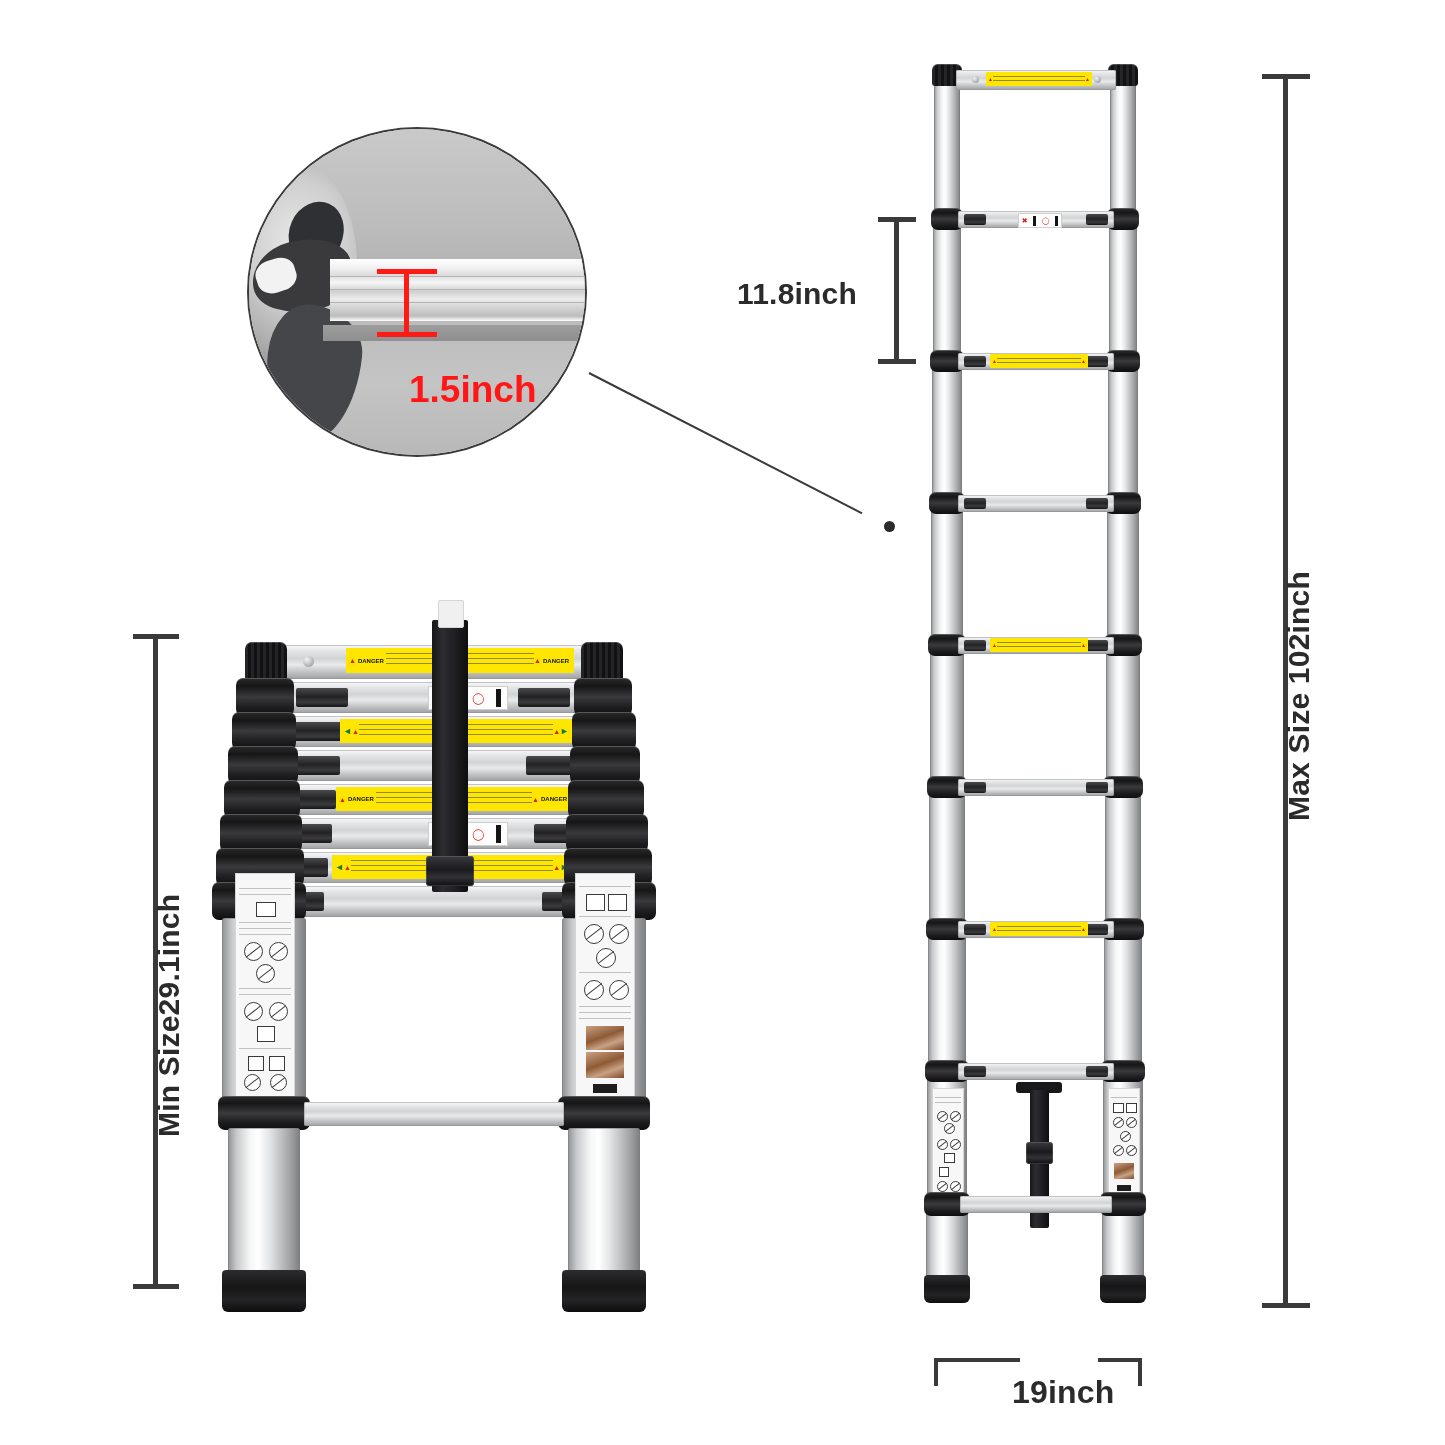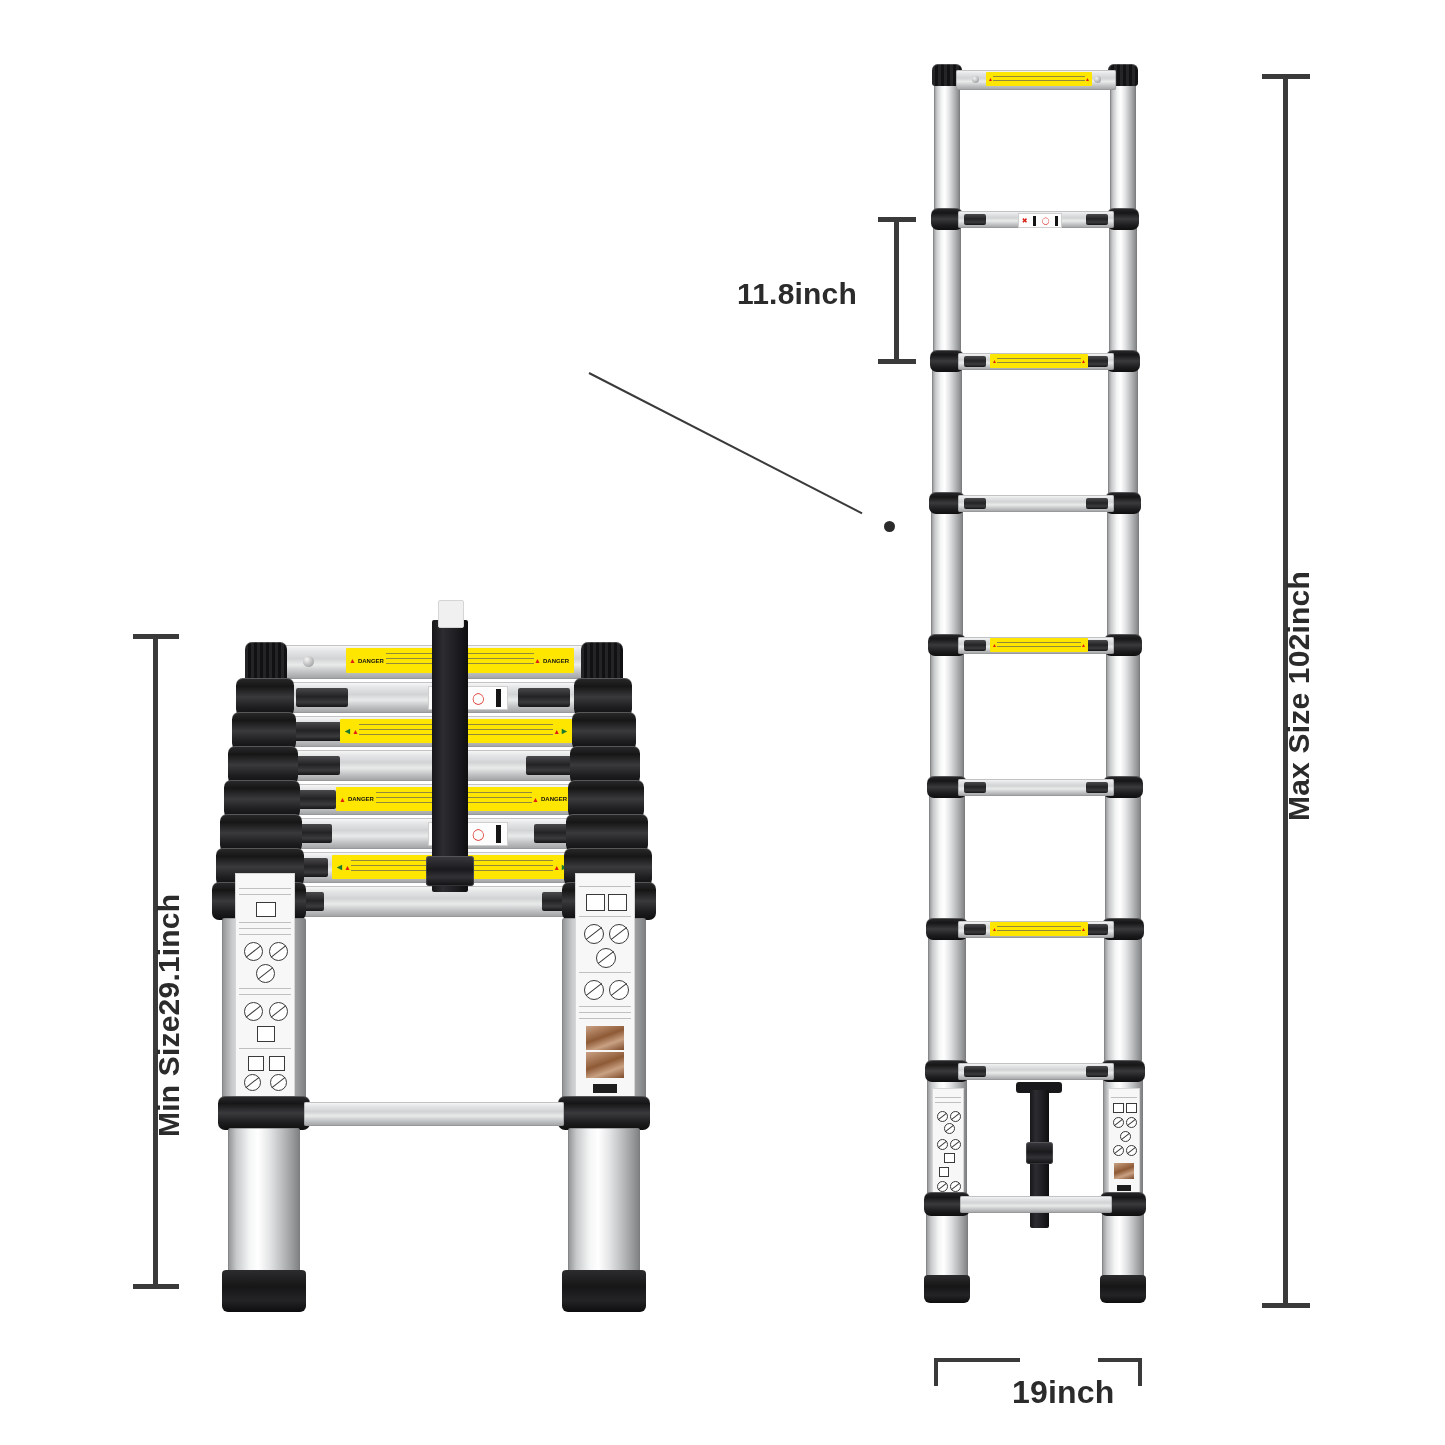--- a/index.html
+++ b/index.html
@@ -88,20 +88,40 @@
   .strap{position:absolute;background:linear-gradient(90deg,#17171a,#2d2d31 30%,#202024 62%,#0e0e10);
          border-radius:2px;}
   .buckle{position:absolute;background:linear-gradient(180deg,#3a3a3f,#1a1a1d 45%,#323236 70%,#101012);
           border-radius:3px;box-shadow:inset 0 0 0 1px rgba(255,255,255,.14);}
 </style>
 </head>
 <body>
 
 <div class="stage">
 
+  <div class="mag" style="left:247px;top:127px;width:340px;height:330px;">
+    <div class="mag-bg"></div>
+    <div class="mag-blobA"></div>
+    <div class="mag-dark3"></div>
+    <div class="mag-dark1"></div>
+    <div class="mag-dark2"></div>
+    <div class="mag-hi"></div>
+
+    <div class="mag-rung"></div>
+    <div class="mag-rungline" style="top:45%;"></div>
+    <div class="mag-rungline" style="top:49%;"></div>
+    <div class="mag-rungline" style="top:53%;"></div>
+    <div class="mag-shelf"></div>
+
+    <div class="red-cap" style="left:128px;top:140px;width:60px;"></div>
+    <div class="red-tick" style="left:155px;top:140px;width:5px;height:64px;"></div>
+    <div class="red-cap" style="left:128px;top:203px;width:60px;"></div>
+
+    <div class="mag-text" style="left:160px;top:240px;font-size:37px;">1.5inch</div>
+  </div>
 
   <div class="leader" style="left:589px;top:372px;width:307px;transform:rotate(27.2deg);"></div>
   <div class="leader-dot" style="left:884px;top:521px;"></div>
 
   <div class="dim-line" style="left:878px;top:217px;width:38px;height:5px;"></div>
   <div class="dim-line" style="left:894px;top:217px;width:5px;height:147px;"></div>
   <div class="dim-line" style="left:878px;top:359px;width:38px;height:5px;"></div>
   <div class="dim-label" style="left:737px;top:277px;font-size:30px;">11.8inch</div>
 
   <div class="dim-line" style="left:1262px;top:74px;width:48px;height:5px;"></div>

